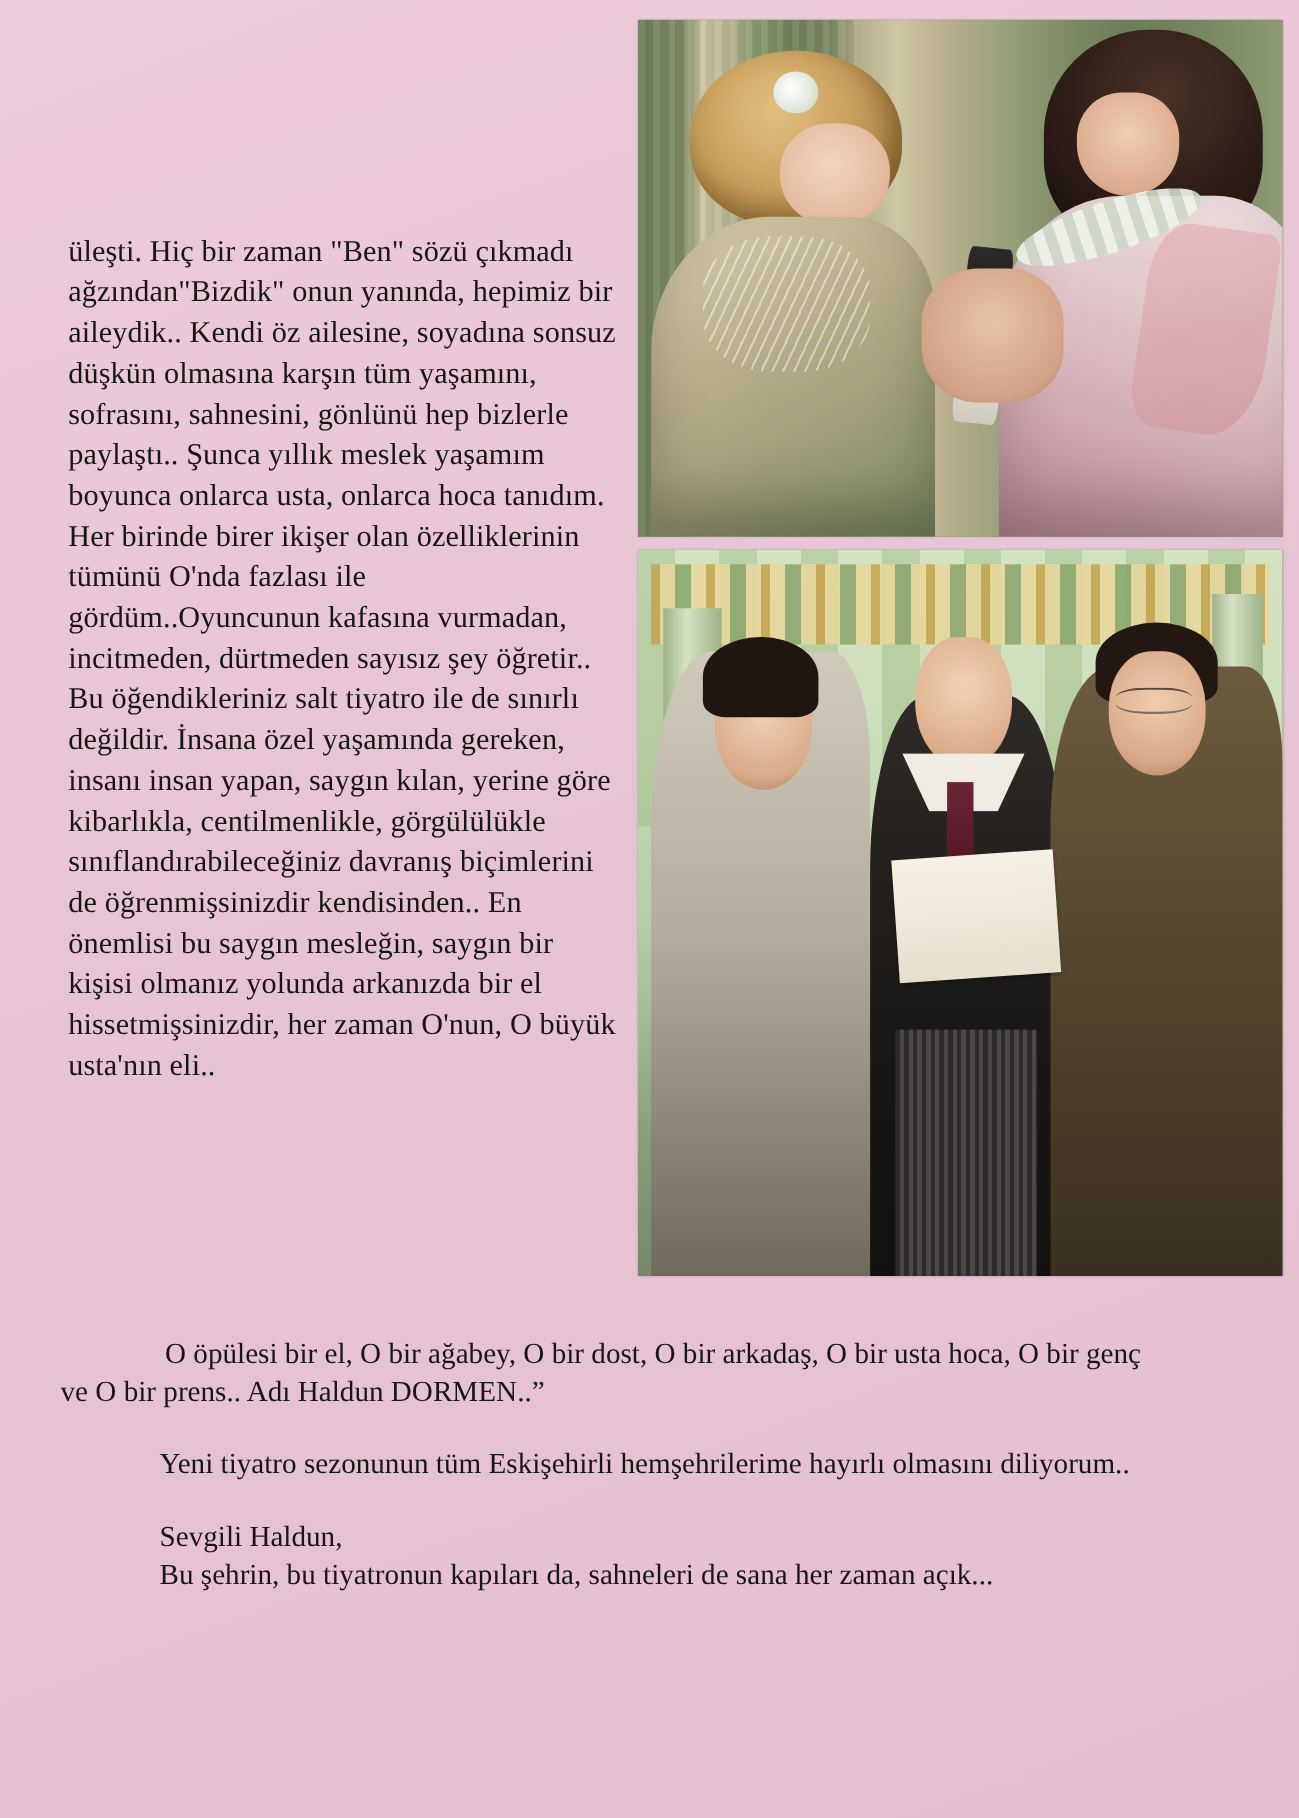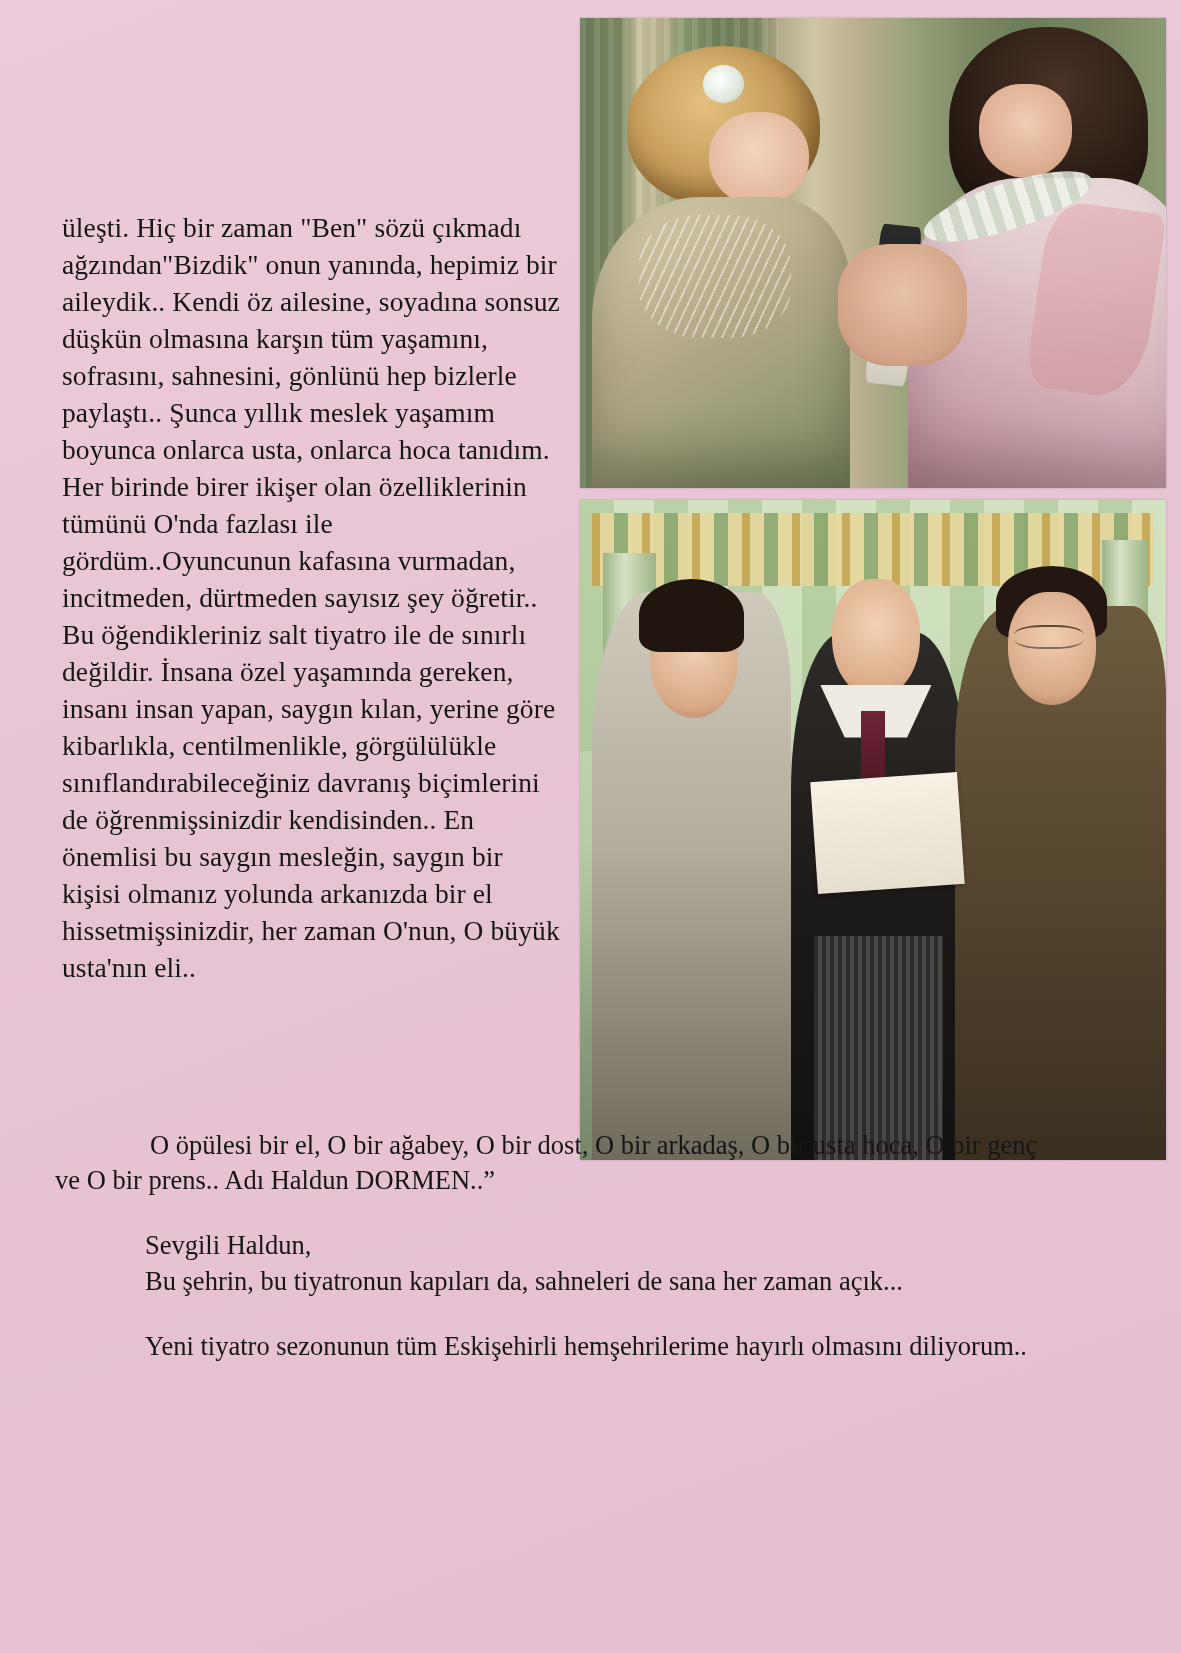--- a/index.html
+++ b/index.html
@@ -312,21 +312,21 @@
     font-size: 27.5px;
     line-height: 1.345;
     letter-spacing: .1px;
     color: #161616;
   }
   .col-text p { margin: 0; }
 
   .bottom-block {
     position: absolute;
     left: 55px;
-    top: 1128px;
+    top: 1213px;
     width: 1010px;
     font-size: 26.5px;
     line-height: 1.33;
     color: #161616;
   }
   .bottom-block p { margin: 0 0 30px 0; }
   .bottom-block p:last-child { margin-bottom: 0; }
   .indent { display: inline-block; width: 95px; }
   .indent-sm { display: inline-block; width: 90px; }
 </style>
@@ -372,17 +372,17 @@
     <div class="m-right-glasses"></div>
     <div class="m-paper"></div>
   </div>
 
   <div class="col-text">
     <p>üleşti. Hiç bir zaman "Ben" sözü çıkmadı ağzından"Bizdik" onun yanında, hepimiz bir aileydik.. Kendi öz ailesine, soyadına sonsuz düşkün olmasına karşın tüm yaşamını, sofrasını, sahnesini, gönlünü hep bizlerle paylaştı.. Şunca yıllık meslek yaşamım boyunca onlarca usta, onlarca hoca tanıdım. Her birinde birer ikişer olan özelliklerinin tümünü O'nda fazlası ile gördüm..Oyuncunun kafasına vurmadan, incitmeden, dürtmeden sayısız şey öğretir.. Bu öğendikleriniz salt tiyatro ile de sınırlı değildir. İnsana özel yaşamında gereken, insanı insan yapan, saygın kılan, yerine göre kibarlıkla, centilmenlikle, görgülülükle sınıflandırabileceğiniz davranış biçimlerini de öğrenmişsinizdir kendisinden.. En önemlisi bu saygın mesleğin, saygın bir kişisi olmanız yolunda arkanızda bir el hissetmişsinizdir, her zaman O'nun, O büyük usta'nın eli..</p>
   </div>
 
   <div class="bottom-block">
     <p><span class="indent"></span><span>O öpülesi bir el, O bir ağabey, O bir dost, O bir arkadaş, O bir usta hoca, O bir genç ve O bir prens.. Adı Haldun DORMEN..”</span></p>
+    <p><span class="indent-sm"></span><span>Yeni  tiyatro sezonunun tüm Eskişehirli hemşehrilerime hayırlı  olmasını diliyorum..</span></p>
     <p><span class="indent-sm"></span><span>Sevgili Haldun,</span><br><span class="indent-sm"></span><span>Bu şehrin, bu tiyatronun kapıları da, sahneleri de sana her zaman açık...</span></p>
-    <p><span class="indent-sm"></span><span>Yeni  tiyatro sezonunun tüm Eskişehirli hemşehrilerime hayırlı  olmasını diliyorum..</span></p>
   </div>
 
 </div>
 
 </body></html>

